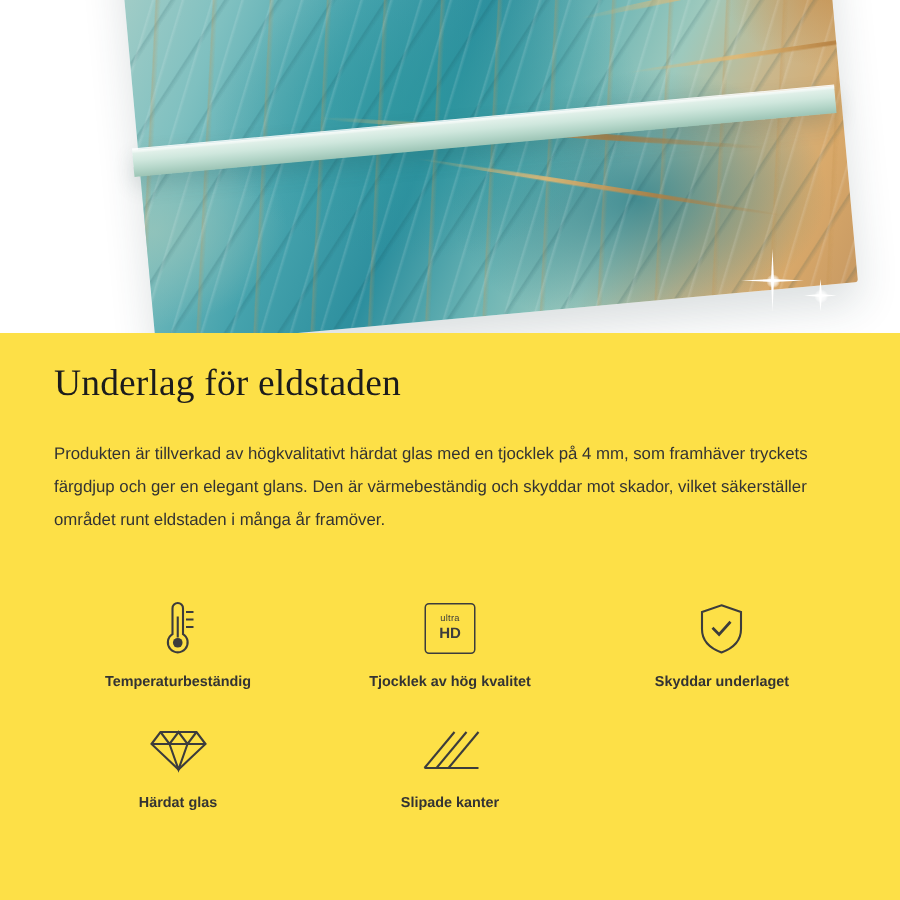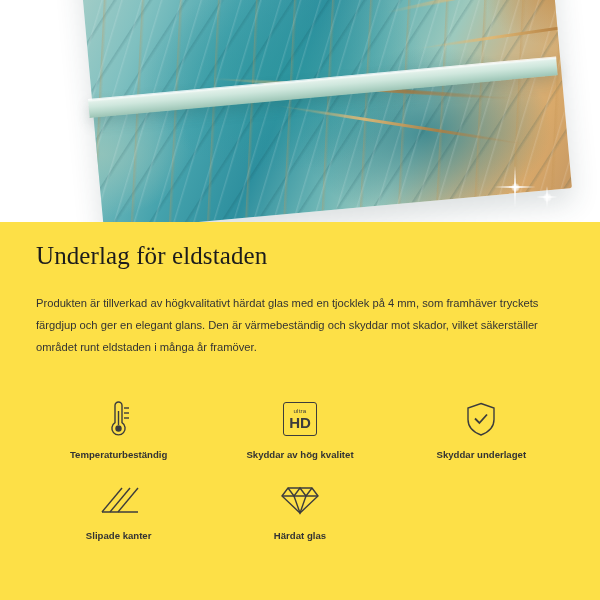--- a/index.html
+++ b/index.html
@@ -235,21 +235,21 @@
     justify-content: center;
     line-height: 1;
   }
   .ultrahd-box .ul {
     font-size: 6.2px;
     letter-spacing: 0.2px;
     color: #3c3c3c;
     margin-bottom: 1px;
   }
   .ultrahd-box .hd {
-    font-size: 15px;
+    font-size: 10px;
     font-weight: bold;
     color: #3c3c3c;
   }
 </style>
 </head>
 <body>
 
 <div class="page">
 
   <div class="hero">
@@ -296,52 +296,52 @@
       <div class="feature-label">Temperaturbeständig</div>
     </div>
 
     <div class="feature">
       <div class="feature-icon">
         <div class="ultrahd-box">
           <span class="ul">ultra</span>
           <span class="hd">HD</span>
         </div>
       </div>
-      <div class="feature-label">Skyddar av hög kvalitet</div>
+      <div class="feature-label">Tjocklek av hög kvalitet</div>
     </div>
 
     <div class="feature">
       <div class="feature-icon">
         <svg width="34" height="40" viewBox="0 0 34 40" fill="none" stroke="#3c3c3c" stroke-width="1.4">
           <path d="M17 4.5 30 9v11.5c0 7.3-5.2 12.6-13 15.5-7.8-2.9-13-8.2-13-15.5V9z"></path>
           <polyline points="11,19.5 15.4,24 23,15.5" stroke-width="1.8"></polyline>
         </svg>
       </div>
       <div class="feature-label">Skyddar underlaget</div>
+    </div>
+
+    <div class="feature">
+      <div class="feature-icon">
+        <svg width="40" height="36" viewBox="0 0 40 36" fill="none" stroke="#3c3c3c" stroke-width="1.4">
+          <path d="M8 6h24l6 8-18 17L2 14z"></path>
+          <path d="M2 14h36"></path>
+          <path d="M8 6l6 8 6-8 6 8 6-8"></path>
+          <path d="M14 14l6 17 6-17"></path>
+        </svg>
+      </div>
+      <div class="feature-label">Härdat glas</div>
     </div>
 
     <div class="feature">
       <div class="feature-icon">
         <svg width="40" height="34" viewBox="0 0 40 34" fill="none" stroke="#3c3c3c" stroke-width="1.4">
           <path d="M3 29 L23 5"></path>
           <path d="M11 29 L31 5"></path>
           <path d="M19 29 L39 5"></path>
           <path d="M3 29 H39"></path>
         </svg>
       </div>
       <div class="feature-label">Slipade kanter</div>
     </div>
 
-    <div class="feature">
-      <div class="feature-icon">
-        <svg width="40" height="36" viewBox="0 0 40 36" fill="none" stroke="#3c3c3c" stroke-width="1.4">
-          <path d="M8 6h24l6 8-18 17L2 14z"></path>
-          <path d="M2 14h36"></path>
-          <path d="M8 6l6 8 6-8 6 8 6-8"></path>
-          <path d="M14 14l6 17 6-17"></path>
-        </svg>
-      </div>
-      <div class="feature-label">Härdat glas</div>
-    </div>
-
 
   </div>
 </div>
 
 </body></html>

